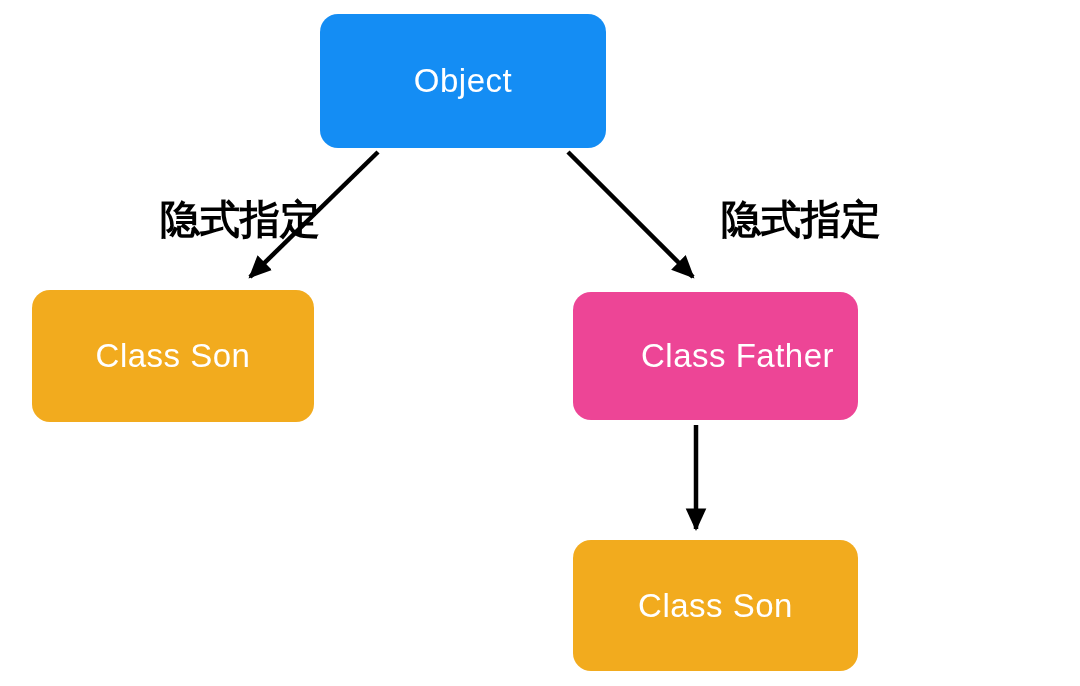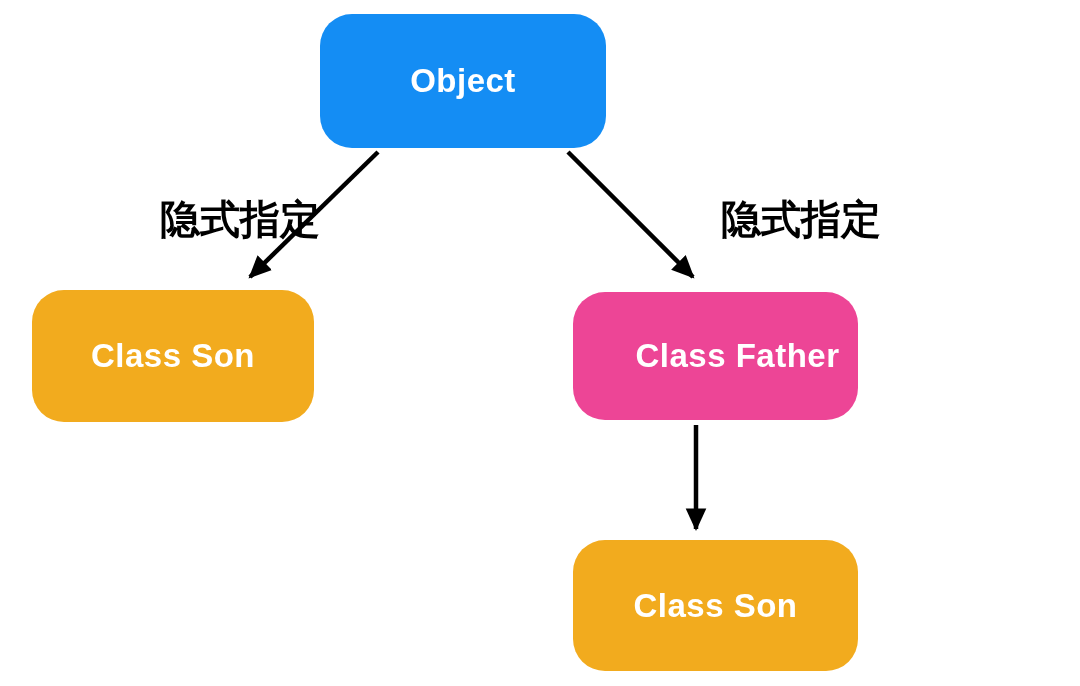--- a/index.html
+++ b/index.html
@@ -13,24 +13,24 @@
     width: 1080px;
     height: 686px;
     background: #ffffff;
     overflow: hidden;
   }
   .node {
     position: absolute;
     display: flex;
     align-items: center;
     justify-content: center;
-    border-radius: 32px;
+    border-radius: 18px;
     color: #ffffff;
     font-size: 33px;
-    font-weight: 700;
+    font-weight: 400;
     letter-spacing: 0.5px;
     box-sizing: border-box;
     text-align: center;
   }
   .node-object     { left: 320px; top: 14px;  width: 286px; height: 134px; }
   .node-son-left   { left: 32px;  top: 290px; width: 282px; height: 132px; }
   .node-father     { left: 573px; top: 292px; width: 285px; height: 128px; padding-left: 44px; }
   .node-son-bottom { left: 573px; top: 540px; width: 285px; height: 131px; }
   .edge-label {
     position: absolute;

